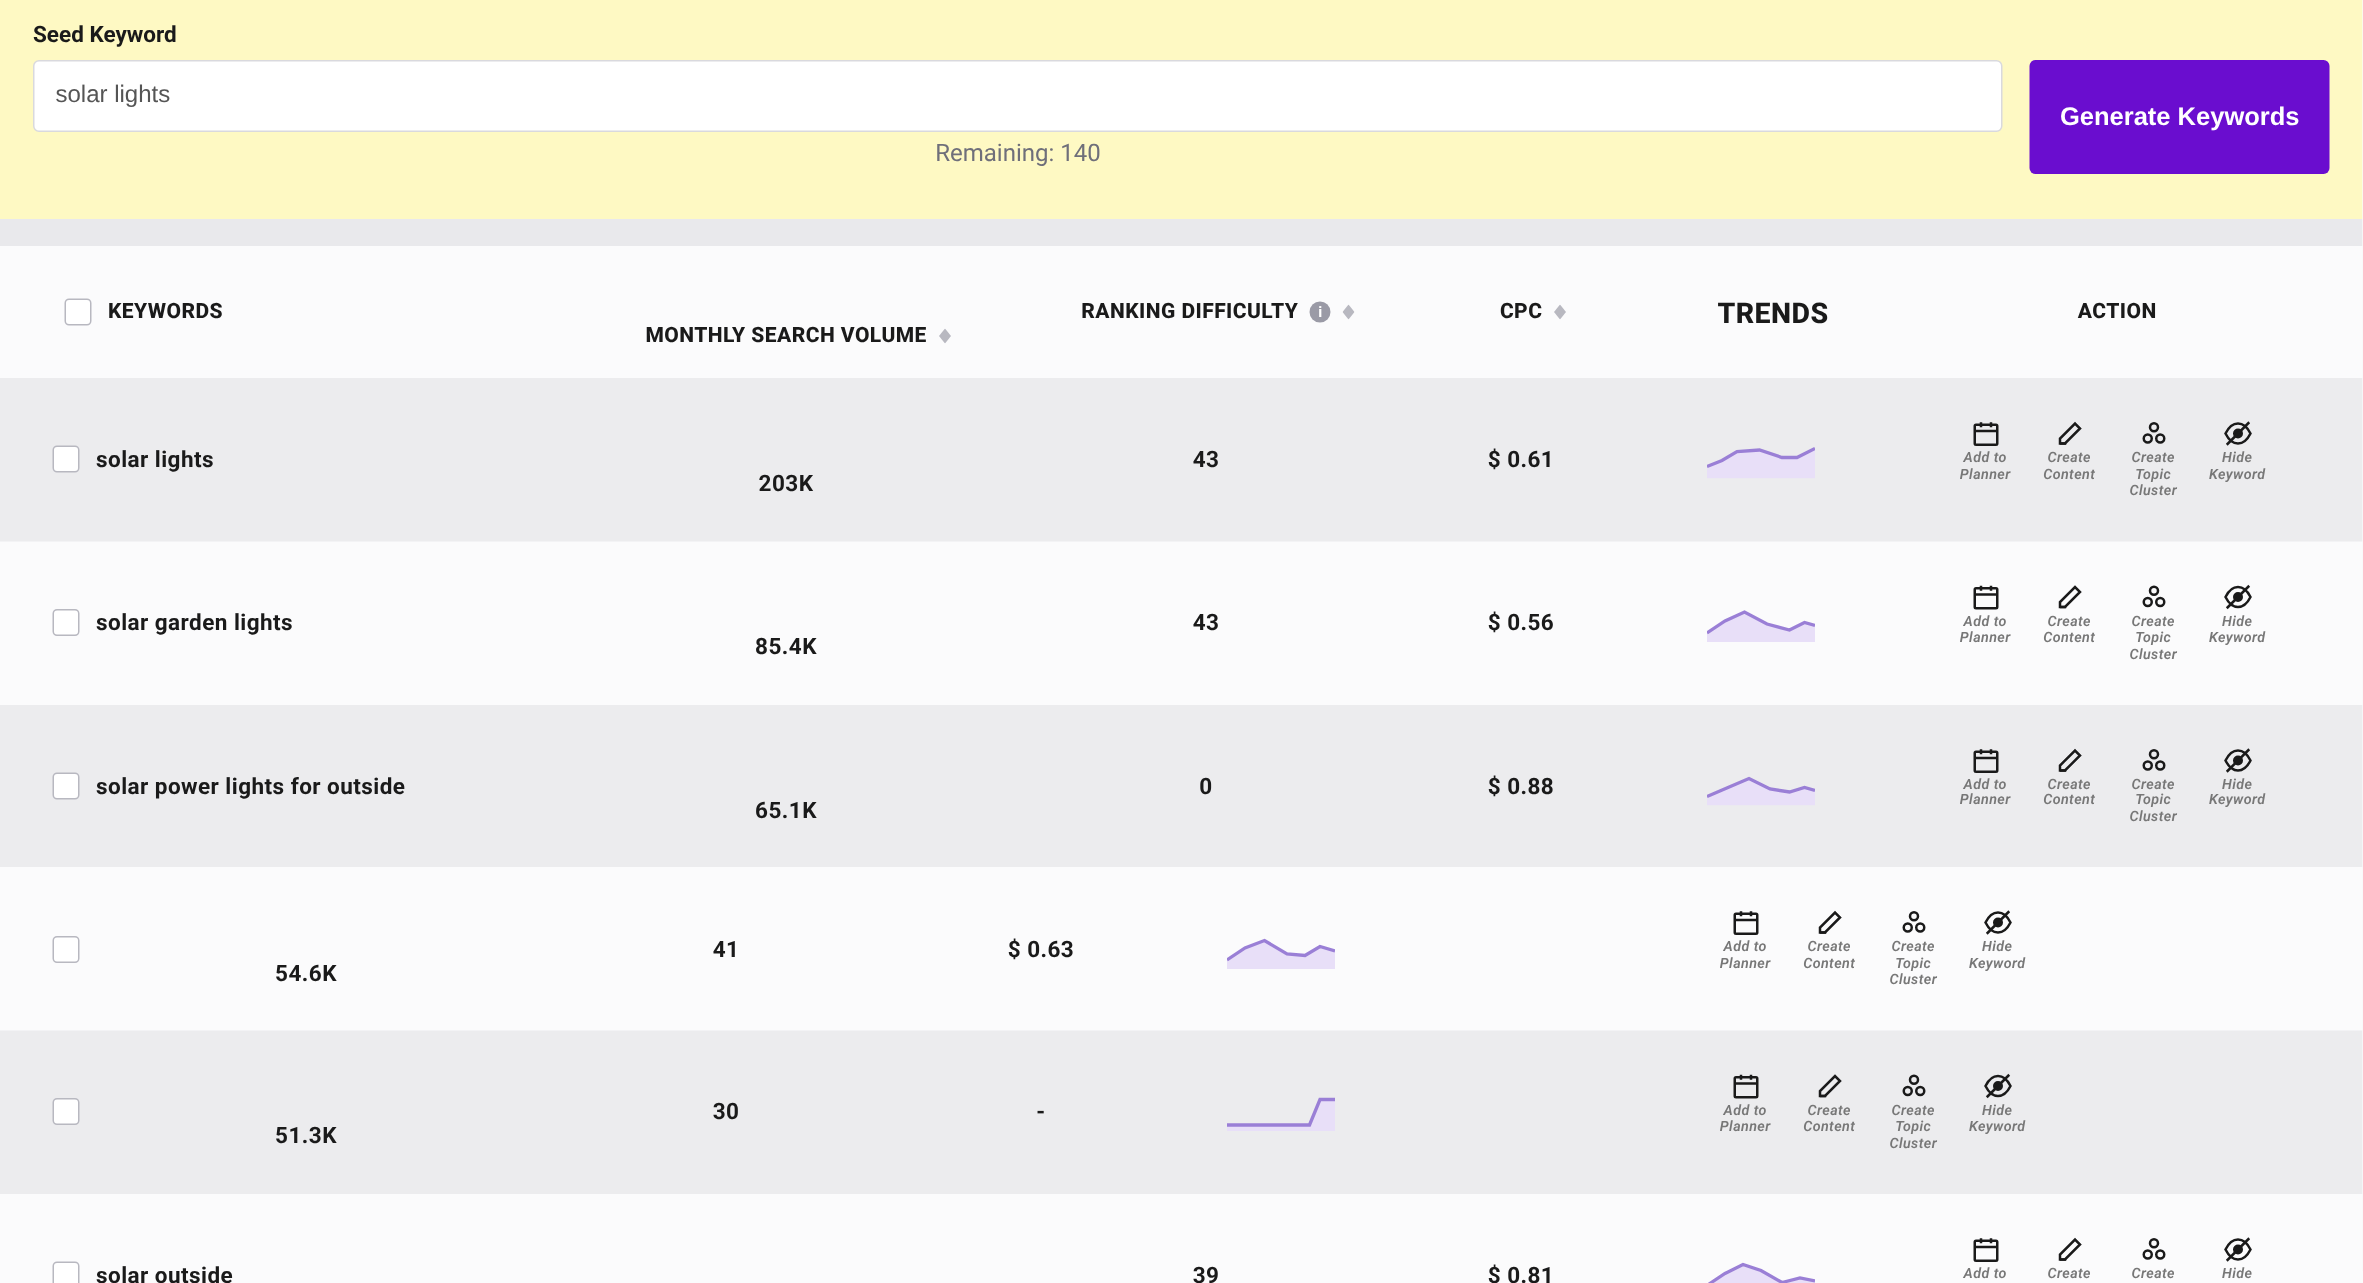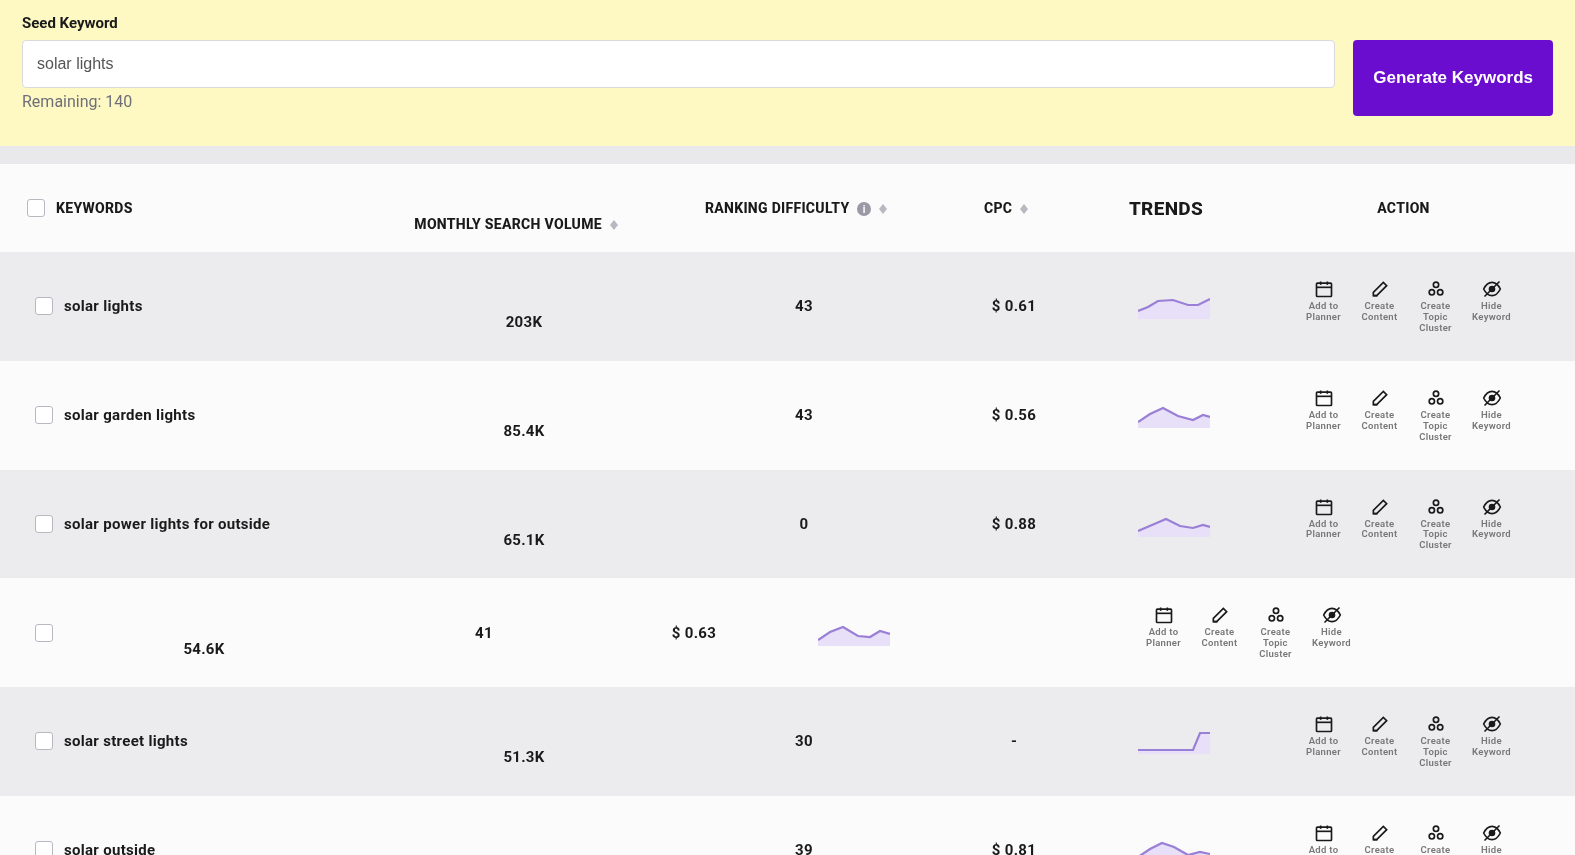--- a/index.html
+++ b/index.html
@@ -2,42 +2,42 @@
 <html><head>
 <meta charset="utf-8">
 <style>
 * { box-sizing: border-box; margin: 0; padding: 0; }
 body { font-family: -apple-system, BlinkMacSystemFont, "Segoe UI", Roboto, Arial, sans-serif; background: #f5f5f7; color: #1a1a1a; width: 1575px; }
 .seed-section { background: #fef9c3; padding: 14px 22px 30px 22px; }
 .seed-label { font-weight: 700; font-size: 15px; margin-bottom: 8px; display: block; }
 .seed-row { display: flex; gap: 18px; align-items: flex-start; }
 .seed-input-wrap { flex: 1; }
 .seed-input { width: 100%; font-size: 16px; padding: 14px 14px; border: 1px solid #d9d9de; border-radius: 4px; background: #fff; color: #555; outline: none; }
-.seed-remaining { color: #6f6f7a; font-size: 16px; margin-top: 4px; }
+.seed-remaining { color: #6f6f7a; font-size: 16px; margin-top: 4px; text-align: center; }
 .generate-btn { background: #6a0dcf; color: #fff; border: none; border-radius: 4px; font-weight: 700; font-size: 17px; padding: 28px 20px; cursor: pointer; white-space: nowrap; }
 .gap-bar { height: 18px; background: #e9e9ec; }
 .table-wrap { background: #fbfbfc; padding: 0; }
-.header-row { display: flex; align-items: center; padding: 20px 24px 20px 16px; background: #fbfbfc; }
+.header-row { display: flex; align-items: center; padding: 20px 24px 20px 32px; background: #fbfbfc; }
 .col-check { width: 40px; display: flex; align-items: center; justify-content: center; }
 .checkbox { width: 18px; height: 18px; border: 1.5px solid #b8b8c0; border-radius: 3px; background: #fff; display: inline-block; cursor: pointer; }
 .col-keywords { width: 320px; font-weight: 800; font-size: 14px; letter-spacing: 0.3px; }
 .col-volume { width: 280px; text-align: center; font-weight: 800; font-size: 14px; letter-spacing: 0.3px; margin-top: 32px; }
 .col-difficulty { width: 280px; text-align: center; font-weight: 800; font-size: 14px; letter-spacing: 0.3px; }
 .col-cpc { width: 140px; text-align: center; font-weight: 800; font-size: 14px; letter-spacing: 0.3px; }
 .col-trends { width: 180px; text-align: center; font-weight: 800; font-size: 19px; letter-spacing: 0.3px; }
 .col-action { flex: 1; text-align: center; font-weight: 800; font-size: 14px; letter-spacing: 0.3px; }
 .sort-arrows { display: inline-flex; flex-direction: column; margin-left: 4px; vertical-align: middle; line-height: 0; }
 .sort-arrows svg { display: block; }
 .info-icon { display: inline-flex; width: 14px; height: 14px; border-radius: 50%; background: #9a9aa6; color: #fff; font-size: 10px; align-items: center; justify-content: center; margin-left: 4px; vertical-align: middle; font-weight: 700; }
 .data-row { display: flex; align-items: center; padding: 27px 24px; }
 .data-row.alt { background: #ececee; }
 .data-row .kw-text { font-weight: 700; font-size: 15px; }
 .data-row .vol-text, .data-row .diff-text, .data-row .cpc-text { font-weight: 700; font-size: 15px; }
 .trend-svg { width: 72px; height: 26px; display: block; margin: 0 auto; }
-.actions { display: flex; justify-content: center; gap: 8px; }
+.actions { display: flex; justify-content: center; gap: 8px; font-style: italic; }
 .action-item { display: flex; flex-direction: column; align-items: center; cursor: pointer; width: 48px; }
 .action-item .icon { width: 20px; height: 20px; display: flex; align-items: center; justify-content: center; color: #1a1a1a; }
 .action-item .lbl { font-size: 9.5px; line-height: 1.15; text-align: center; color: #777; margin-top: 2px; font-weight: 600; }
 </style>
 </head>
 <body>
 
 <div class="seed-section">
   <label class="seed-label">Seed Keyword</label>
   <div class="seed-row">
@@ -328,21 +328,20 @@
               </span>
               <span class="lbl">Hide Keyword</span>
             </div>
           </div>
         </div>
       </div>
       <div class="data-row alt">
         <div class="col-check">
           <span class="checkbox"></span>
         </div>
-        <div class="col-keywords"><span class="kw-text">solar street lights</span></div>
         <div class="col-volume"><span class="vol-text">51.3K</span></div>
         <div class="col-difficulty"><span class="diff-text">30</span></div>
         <div class="col-cpc"><span class="cpc-text">-</span></div>
         <div class="col-trends">
           <svg class="trend-svg" viewBox="0 0 72 26">
             <polygon points="0,26 0,22 15,22 30,22 45,22 55,22 62,5 72,5 72,26" fill="#e8dff8"></polygon>
             <polyline points="0,22 15,22 30,22 45,22 55,22 62,5 72,5" fill="none" stroke="#9a7fd6" stroke-width="2.2"></polyline>
           </svg>
         </div>
         <div class="col-action">

